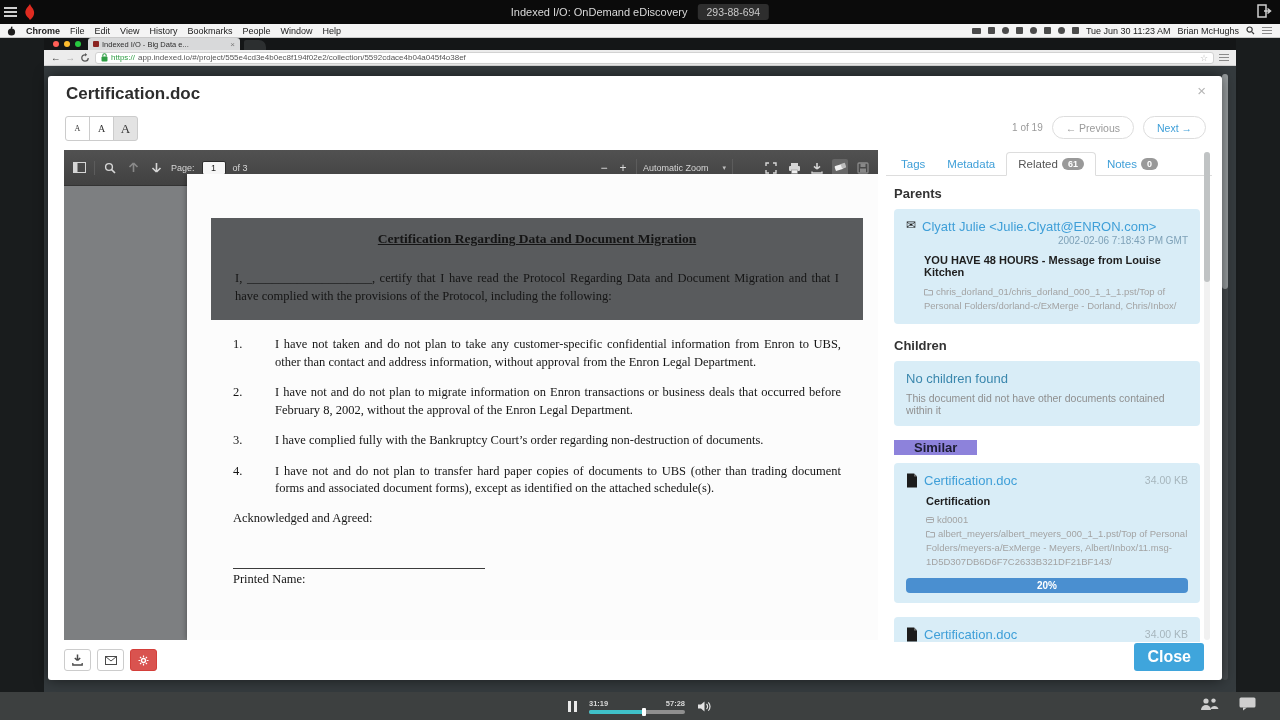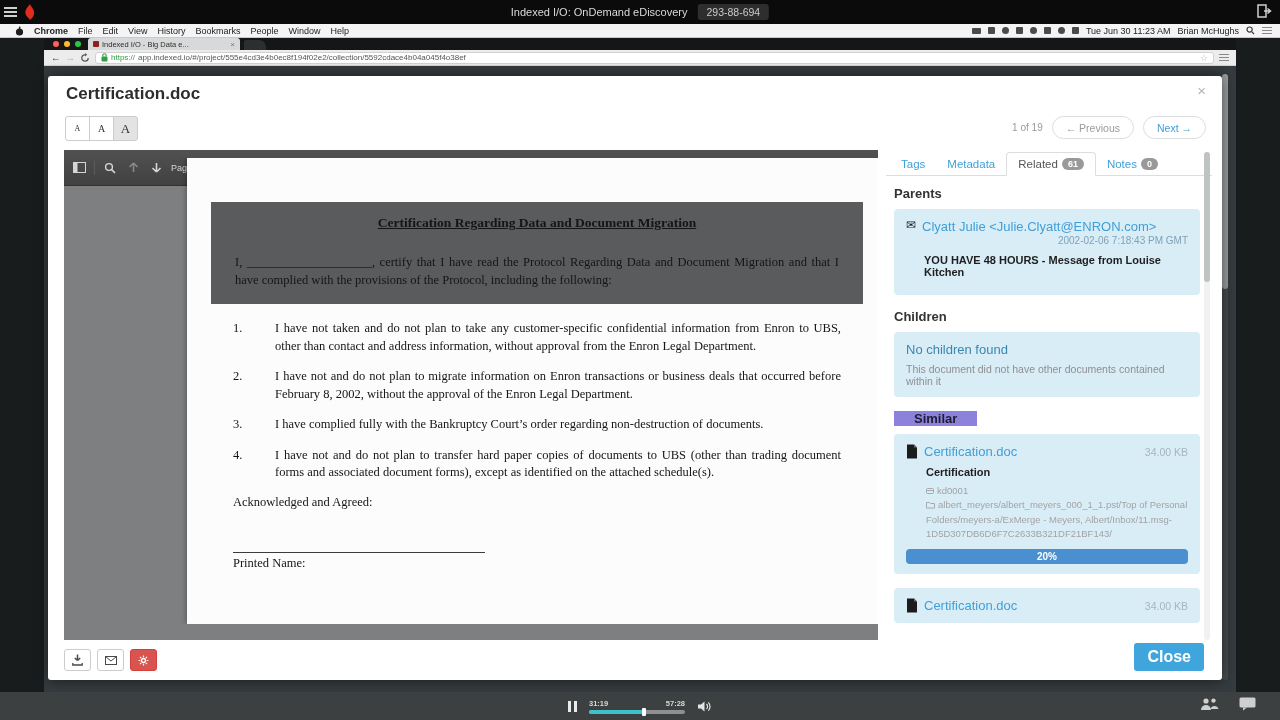--- a/index.html
+++ b/index.html
@@ -13,21 +13,21 @@
   .hamb{display:flex;flex-direction:column;gap:2px;}
   .hamb i{display:block;width:13px;height:2px;background:#cfcfcf;}
   .tb-center{position:absolute;left:50%;top:0;transform:translateX(-50%);height:24px;
              display:flex;align-items:center;gap:10px;font-size:11px;color:#d9d9d9;white-space:nowrap;}
   .meeting-badge{background:#2e2e2e;border-radius:3px;padding:2px 9px;font-size:10.5px;color:#c9c9c9;}
   .tb-right{position:absolute;right:8px;top:3px;}
 
   
   .macbar{position:absolute;left:0;top:24px;width:1280px;height:14px;background:#f4f4f4;
           border-bottom:1px solid #c9c9c9;display:flex;align-items:center;font-size:9px;color:#1d1d1d;}
-  .mac-left{display:flex;align-items:center;gap:10px;padding-left:15px;}
+  .mac-left{display:flex;align-items:center;gap:10px;padding-left:7px;}
   .mac-left .b{font-weight:bold;}
   .mac-right{margin-left:auto;display:flex;align-items:center;gap:7px;padding-right:8px;}
   .sic{display:inline-block;background:#4b4b4b;}
   .sic.sq{width:7px;height:7px;border-radius:1px;}
   .sic.ci{width:7px;height:7px;border-radius:50%;}
   .sic.br{width:9px;height:6px;border-radius:1px;}
   .mac-clock,.mac-user{font-size:9px;color:#1d1d1d;white-space:nowrap;}
 
   
   .desktop{position:absolute;left:0;top:38px;width:1280px;height:654px;background:#191c1d;}
@@ -88,21 +88,21 @@
   .ticon.dim{opacity:.45;}
   .tsep{width:1px;height:14px;background:#5c5c5c;}
   .pg-input{width:24px;height:14px;background:#f6f6f6;border:1px solid #2c2c2c;border-radius:2px;
             color:#222;font-size:9px;text-align:center;padding:0;font-family:"Liberation Sans",sans-serif;}
   .tspacer{flex:1;}
   .zoomsel{display:flex;align-items:center;gap:14px;padding:0 6px;height:18px;
            border-left:1px solid #5c5c5c;border-right:1px solid #5c5c5c;}
   .caret{font-size:7px;color:#bdbdbd;}
   .pm{font-size:12px;color:#dcdcdc;width:12px;text-align:center;}
 
-  .docarea{position:absolute;left:0;top:8px;width:946px;height:466px;display:flex;justify-content:center;overflow:hidden;}
+  .docarea{position:absolute;left:0;top:24px;width:946px;height:466px;display:flex;justify-content:center;overflow:hidden;}
   .pdfpage{width:700px;height:466px;background:#fcfcfc;box-shadow:0 0 6px rgba(0,0,0,.4);
            padding:44px 46px 0 46px;font-family:"Liberation Serif",serif;color:#151515;overflow:hidden;}
   .selblock{background:#595b5d;margin:0 -22px;padding:13px 24px 15px 24px;}
   .doc-h{text-align:center;font-weight:bold;text-decoration:underline;font-size:13.5px;}
   .doc-intro{margin-top:23px;font-size:12.5px;line-height:1.4;text-align:justify;}
   .doclist{margin-top:16px;}
   .ditem{display:flex;margin-bottom:13px;font-size:12.5px;line-height:1.4;}
   .dnum{width:42px;flex:0 0 auto;}
   .dtxt{flex:1;text-align:justify;}
   .ack{font-size:12.5px;margin-top:4px;}
@@ -412,20 +412,25 @@
             <div class="panel-scroll">
               <div class="sechead">Parents</div>
 
               <div class="card">
                 <div class="fromrow">
                   <span class="env">✉</span>
                   <span class="linkblue">Clyatt Julie &lt;Julie.Clyatt@ENRON.com&gt;</span>
                 </div>
                 <div class="daterow">2002-02-06 7:18:43 PM GMT</div>
                 <div class="subj">YOU HAVE 48 HOURS - Message from Louise Kitchen</div>
+                <div class="pathrow">
+                  <svg class="ficon" width="9" height="8" viewBox="0 0 9 8">
+                      <path d="M0.5 1.5 h3 l1 1 h4 v4.5 h-8 Z" fill="none" stroke="#a3a3a3" stroke-width="0.9"></path>
+                    </svg><span>chris_dorland_01/chris_dorland_000_1_1_1.pst/Top of Personal Folders/dorland-c/ExMerge - Dorland, Chris/Inbox/</span>
+                </div>
               </div>
 
               <div class="sechead">Children</div>
               <div class="card">
                 <div class="nochild-t">No children found</div>
                 <div class="nochild-s">This document did not have other documents contained within it</div>
               </div>
 
               <div class="sechead"><span class="hl">Similar</span></div>
 

